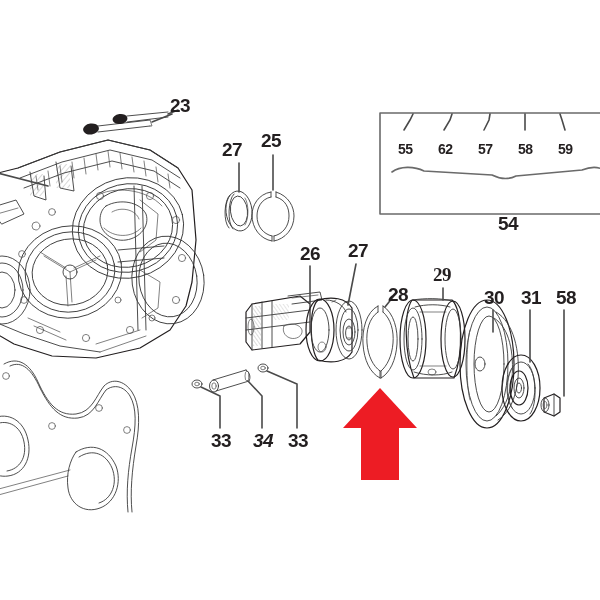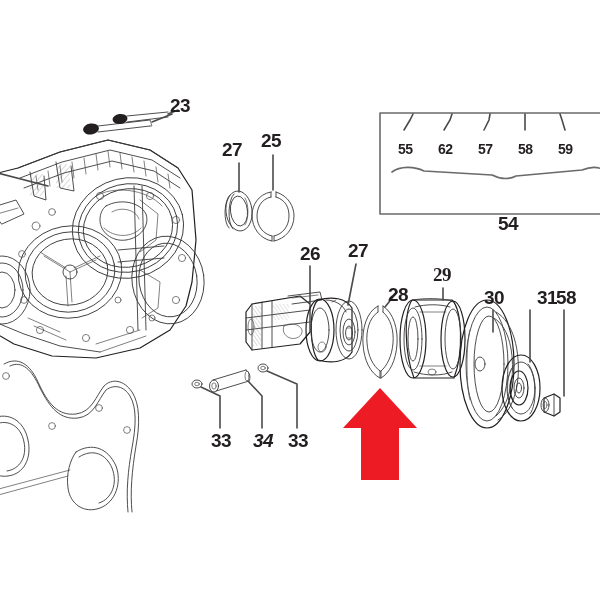--- a/index.html
+++ b/index.html
@@ -350,21 +350,21 @@
   <div class="callout" style="left:300px; top:244px;">26</div>
 
   <div class="callout" style="left:348px; top:241px;">27</div>
 
   <div class="callout" style="left:388px; top:269px;margin-top:16px;">28</div>
 
   <div class="callout" style="left:433px; top:265px;font-family:Liberation Serif, serif;">29</div>
 
   <div class="callout" style="left:484px; top:288px;">30</div>
 
-  <div class="callout" style="left:521px; top:288px;margin-left:16px;">31</div>
+  <div class="callout" style="left:521px; top:288px;">31</div>
 
   <div class="callout" style="left:556px; top:288px;">58</div>
 
   <div class="callout" style="left:211px; top:431px;">33</div>
 
   <div class="callout" style="left:253px; top:431px;font-style:italic;">34</div>
 
   <div class="callout" style="left:288px; top:431px;">33</div>
 
   <div class="callout small" style="left:398px; top:142px;">55</div>

